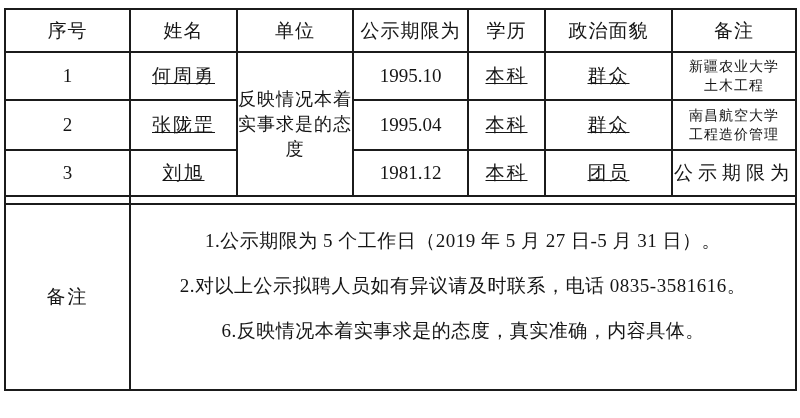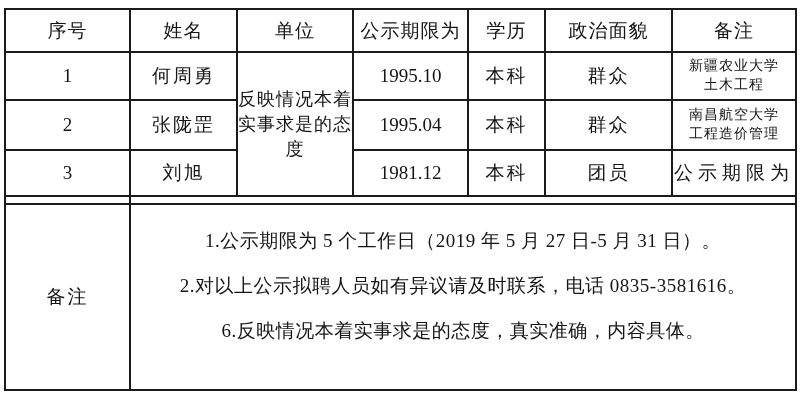--- a/index.html
+++ b/index.html
@@ -40,37 +40,37 @@
   tr.spacer-row   { height: 8px;  }
   tr.notes-row    { height: 186px; }
 
   .hcell {
     font-size: 19px;
     letter-spacing: 1px;
   }
   .cell {
     font-size: 19px;
     letter-spacing: 2px;
+    text-decoration: underline;
   }
   .num-cell {
     font-size: 19px;
     letter-spacing: 0;
   }
   .unit-cell {
     font-size: 18px;
     line-height: 25px;
     letter-spacing: 1px;
     padding: 0 9px;
   }
   .small-remark {
     font-size: 14px;
     line-height: 19px;
     letter-spacing: 1px;
     padding: 0 2px;
-    font-family: Liberation Mono, monospace;
   }
   .wide-remark {
     font-size: 19px;
     letter-spacing: 5px;
   }
   .notes-label-cell {
     vertical-align: top;
     padding-top: 15px;
     font-size: 19px;
     letter-spacing: 2px;

